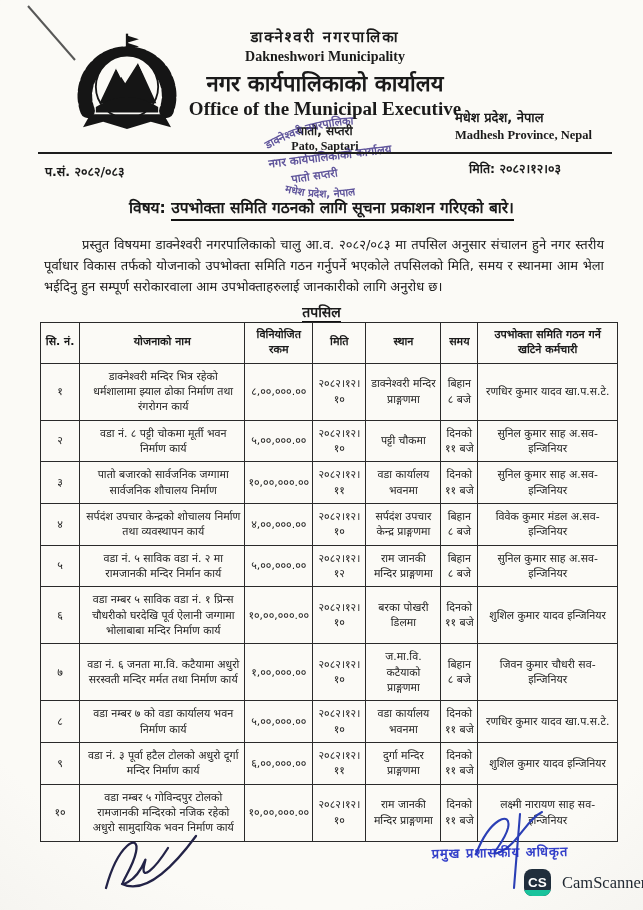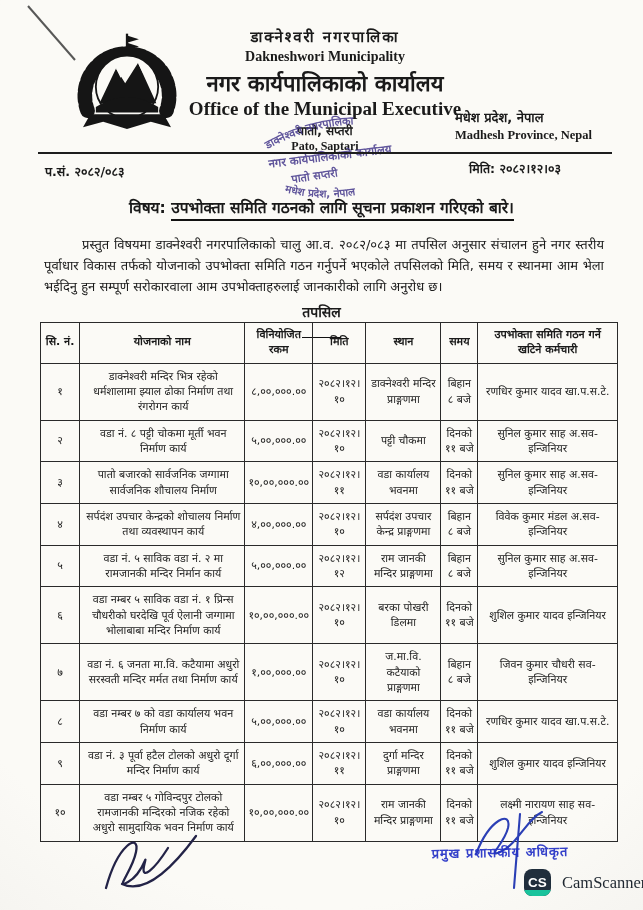--- a/index.html
+++ b/index.html
@@ -26,21 +26,21 @@
   .rule{ position:absolute; left:38px; top:152px; width:574px; border-top:2px solid #1d1d1d; }
   .refno{ position:absolute; left:45px; top:163px; font-size:12.5px; font-weight:bold; }
   .date{ position:absolute; right:38px; top:160px; width:180px; text-align:center; font-size:12.5px; font-weight:bold; }
   .stamp{ position:absolute; left:240px; top:104px; opacity:.85; transform:rotate(-4deg); }
   .stamp text{ fill:#45398c; font-family:"DejaVu Sans", sans-serif; font-weight:bold; }
   
   .subject{ position:absolute; left:0; top:196px; width:100%; text-align:center; font-size:15.5px; font-weight:bold; }
   .subject .u{ border-bottom:2px solid #111; padding-bottom:2px; }
   .body-par{ position:absolute; left:44px; top:234px; width:560px; font-size:13px; line-height:1.62; text-align:justify; text-indent:38px; }
   .schedule{ position:absolute; left:0; top:302px; width:100%; text-align:center; font-size:14px; font-weight:bold; }
-  .schedule span{ border-bottom:1.5px solid #111; padding-bottom:17px; }
+  .schedule span{ border-bottom:1.5px solid #111; padding-bottom:1px; }
   
   table.sched{ position:absolute; left:40px; top:322px; width:578px; border-collapse:collapse; border:1.6px solid #222; }
   table.sched th, table.sched td{ border:1px solid #2a2a2a; padding:5px 3px; vertical-align:middle; }
   table.sched th{ font-size:11px; font-weight:bold; text-align:center; line-height:1.35; }
   table.sched td{ font-size:10.8px; line-height:1.42; text-align:center; }
   table.sched td.name{ text-align:center; padding-left:6px; padding-right:4px; }
   
   .sig-left{ position:absolute; left:88px; top:826px; }
   .sig-right{ position:absolute; left:468px; top:806px; }
   .officer{ position:absolute; left:386px; top:843px; width:228px; text-align:center;

